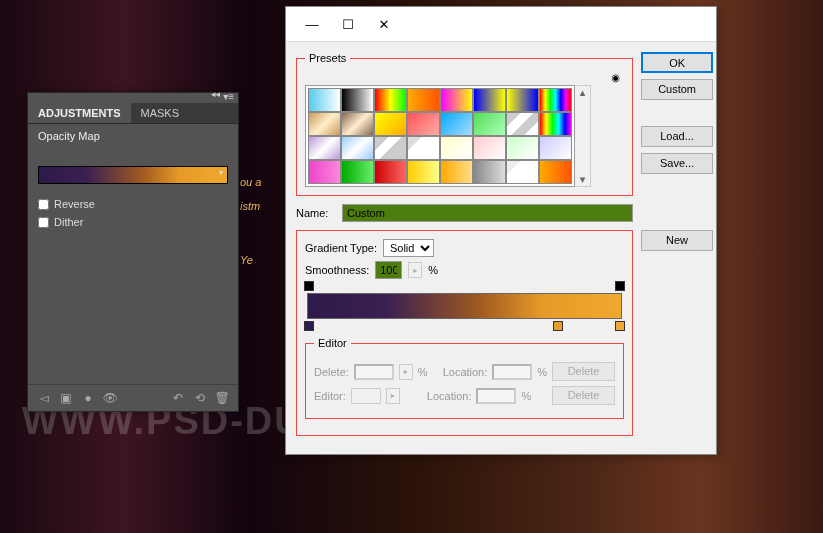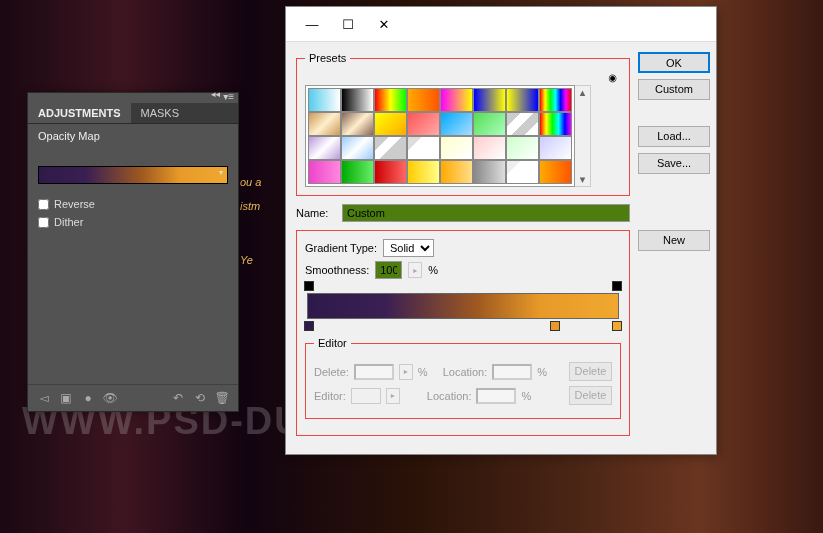--- a/index.html
+++ b/index.html
@@ -45,21 +45,21 @@
 input[type=text].field{border:1px solid #999;padding:2px 4px;background:#4d7c0f}
 select{border:1px solid #999;background:#fff;padding:1px 2px}
 .grad-edit{position:relative;margin:14px 2px 18px}
 .grad-bar{height:26px;border:1px solid #666;background:linear-gradient(90deg,#2e1a4a 0%,#3a1f52 25%,#a05a20 55%,#e89a28 75%,#f0a830 100%)}
 .stop{position:absolute;width:10px;height:10px;border:1px solid #333}
 .ostop{top:-12px;background:#000}
 .cstop{bottom:-12px}
 .stops-row{display:flex;align-items:center;gap:5px;margin:5px 0}
 .stops-row label{color:#999}
 .stops-row .field{width:40px;background:#f5f5f5;color:#aaa}
-.del{width:43px;height:19px;background:#e8e8e8;border:1px solid #ccc;color:#aaa;text-align:center;line-height:17px;margin-left:auto}
+.del{width:63px;height:19px;background:#e8e8e8;border:1px solid #ccc;color:#aaa;text-align:center;line-height:17px;margin-left:auto}
 .colorwell{width:30px;height:16px;border:1px solid #ccc;display:inline-block}
 .arrow-btn{width:14px;height:16px;border:1px solid #ccc;display:inline-flex;align-items:center;justify-content:center;font-size:8px;color:#aaa}
 .presets-head{display:flex;align-items:center;margin-bottom:2px}
 </style>
 </head>
 <body>
 
 <div class="bg-text">
   <div>ou a</div>
   <div>istm</div>

